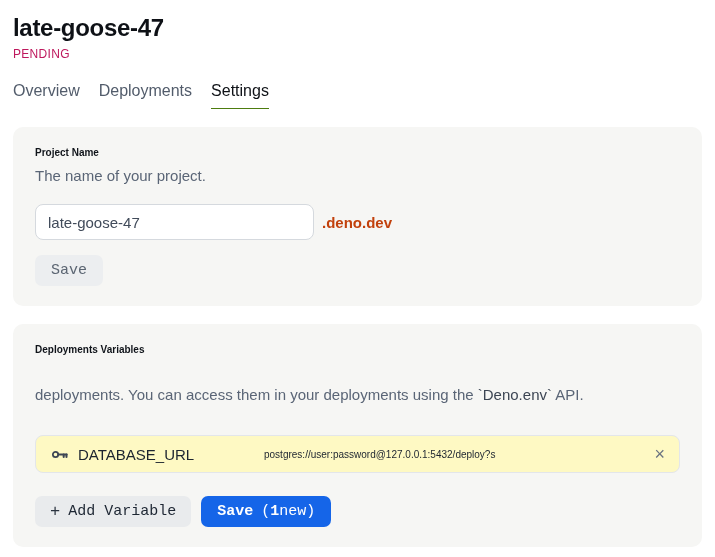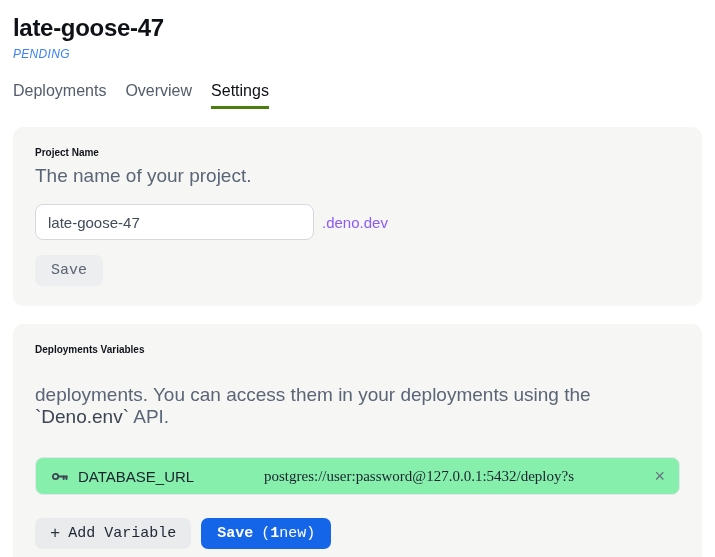--- a/index.html
+++ b/index.html
@@ -15,56 +15,55 @@
   
   .title {
     font-size: 24px;
     font-weight: 700;
     letter-spacing: -0.3px;
     color: #0e1116;
   }
   .status {
     margin-top: 5px;
     font-size: 12px;
-    color: #3b82f6;
+    color: #be185d;
     letter-spacing: 0.3px;
-    font-style: italic;
   }
   .tabs {
     margin-top: 21px;
     display: flex;
     gap: 19px;
     font-size: 16px;
   }
   .tab {
     color: #525c6b;
     padding-bottom: 6px;
     cursor: pointer;
     border-bottom: 3px solid transparent;
   }
   .tab.active {
     color: #0e1116;
-    border-bottom: 3px solid #4d7c0f;
+    border-bottom: 1px solid #4d7c0f;
   }
 
   
   .card {
     background: #f6f6f4;
     border-radius: 10px;
     margin-top: 18px;
     padding: 20px 22px;
   }
   .card h2 {
     font-size: 10px;
     font-weight: 700;
     color: #10141a;
   }
   .card .desc {
     margin-top: 7px;
-    font-size: 19px;
+    font-size: 15px;
     line-height: 22px;
     color: #5a6576;
   }
   .desc .code { font-weight: 400; color: #3c4553; }
 
   
   .input-row {
     margin-top: 17px;
     display: flex;
     align-items: center;
@@ -77,22 +76,22 @@
     border-radius: 8px;
     padding: 0 12px;
     font-size: 15px;
     font-family: "Liberation Sans", sans-serif;
     color: #414b5a;
     outline: none;
   }
   .suffix {
     margin-left: 8px;
     font-size: 15px;
-    font-weight: 400;
-    color: #8b5cf6;
+    font-weight: 700;
+    color: #c2410c;
     text-align: center;
   }
   .btn {
     display: inline-flex;
     align-items: center;
     border: none;
     border-radius: 7px;
     font-size: 15px;
     font-family: Liberation Mono, monospace;
     height: 31px;
@@ -102,47 +101,46 @@
   .btn-muted {
     margin-top: 15px;
     background: #eceef0;
     color: #5c6673;
   }
 
   
   .env-row {
     margin-top: 29px;
     height: 38px;
-    background: #86efac;
+    background: #fef9c3;
     border: 1px solid #e3e6ea;
     border-radius: 8px;
     display: flex;
     align-items: center;
     padding: 0 12px 0 14px;
   }
   .env-key {
     display: flex;
     align-items: center;
     width: 214px;
     flex: none;
   }
   .env-key .key-icon { flex: none; margin-right: 9px; display: flex; }
   .env-key-text {
     font-size: 15px;
     color: #1c242f;
     white-space: nowrap;
   }
   .env-value {
     flex: 1 1 auto;
-    font-size: 15px;
+    font-size: 10px;
     color: #1c242f;
     white-space: nowrap;
     overflow: hidden;
     min-width: 0;
-    font-family: Liberation Serif, serif;
   }
   .env-remove {
     flex: none;
     margin-left: 6px;
     background: none;
     border: none;
     font-size: 18px;
     line-height: 1;
     color: #6a7380;
     cursor: pointer;
@@ -176,22 +174,22 @@
 </style>
 </head>
 <body>
 
 <div class="page">
 
   <header>
     <h1 class="title">late-goose-47</h1>
     <div class="status">PENDING</div>
     <nav class="tabs">
+      <div class="tab">Overview</div>
       <div class="tab">Deployments</div>
-      <div class="tab">Overview</div>
       <div class="tab active">Settings</div>
     </nav>
   </header>
 
   <section class="card">
     <h2>Project Name</h2>
     <p class="desc">The name of your project.</p>
     <div class="input-row">
       <input class="text-input" type="text" value="late-goose-47" style="">
       <span class="suffix">.deno.dev</span>

